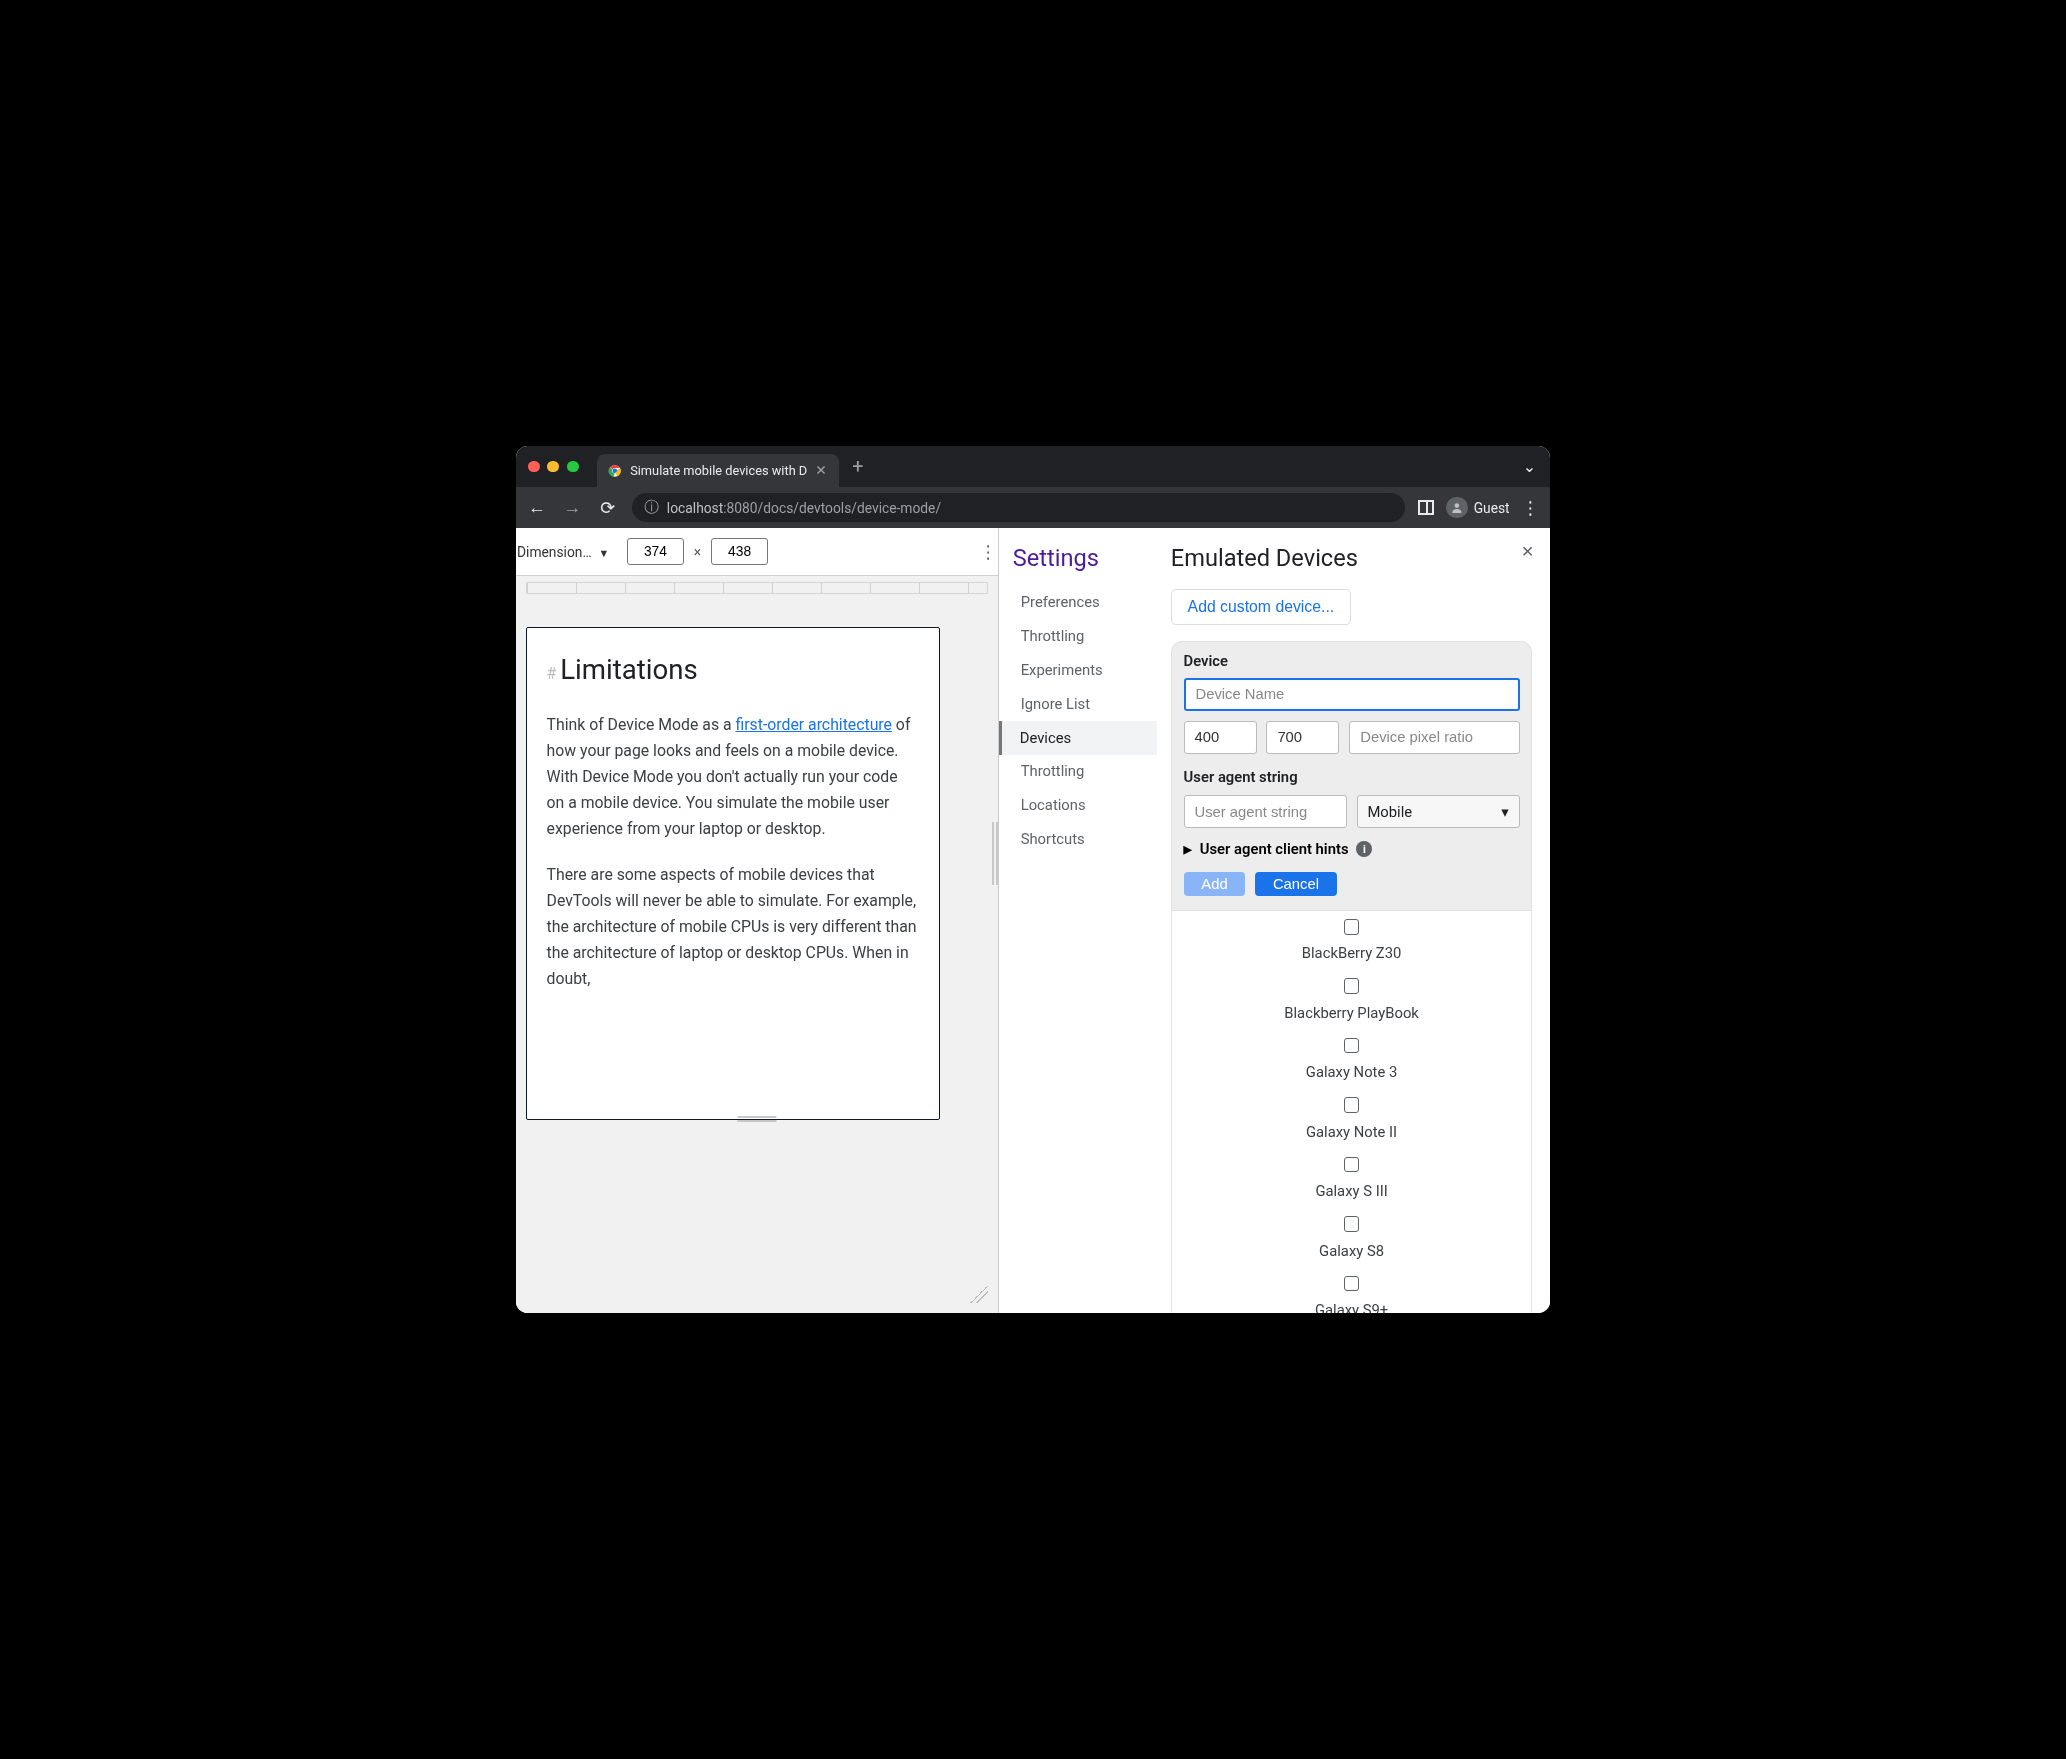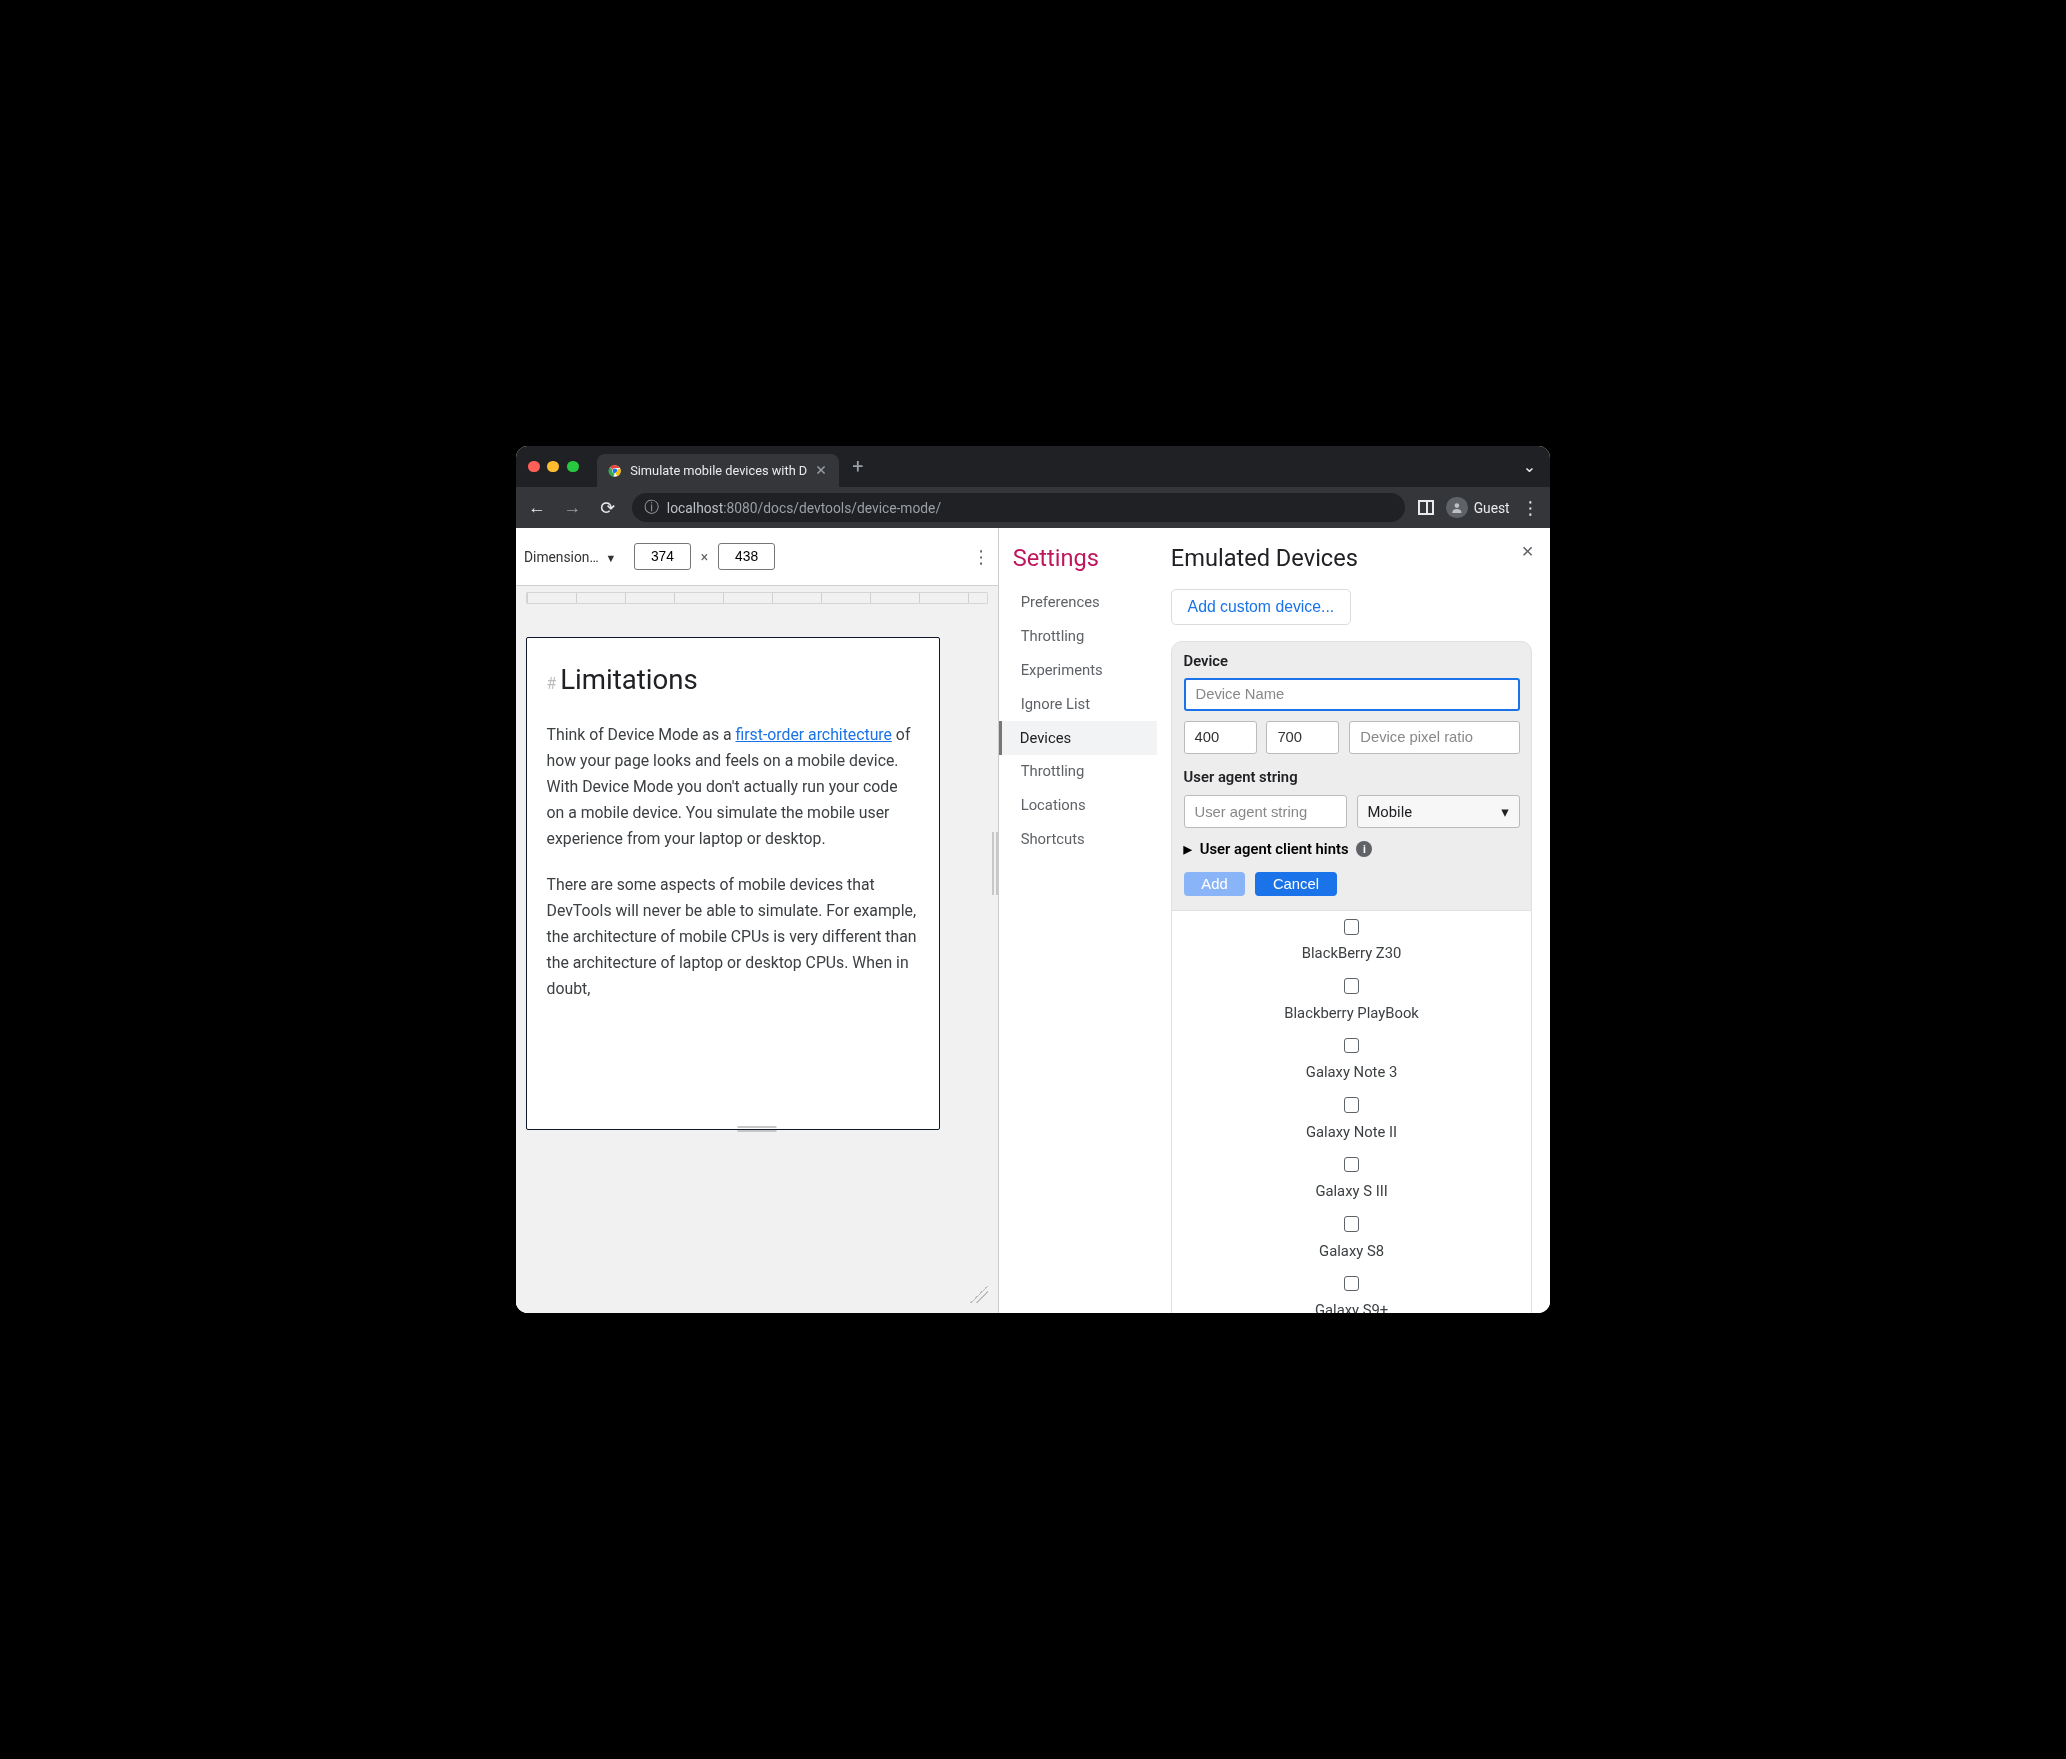--- a/index.html
+++ b/index.html
@@ -77,23 +77,23 @@
   .devtools-ico::after{content:"";position:absolute;right:-2px;top:-2px;bottom:-2px;width:5.9px;border-left:2px solid #e8eaed;}
   .menu-dots { font-size:17.7px; letter-spacing:1px; cursor:pointer; }
 
   
   .main { flex:1; display:flex; min-height:0; }
   .left-pane { width: 483px; border-right:1px solid #cdcdcd; display:flex; flex-direction:column; background:#fff; }
   .right-pane { flex:1; display:flex; background:#fff; }
 
   
   .device-toolbar {
-    height:58px;
+    height:48px;
     display:flex; align-items:center; gap:9.9px;
-    padding: 0 8px;
+    padding: 0 1px;
     border-bottom:1px solid #d0d0d0;
     font-size:13.8px;
     color:#333;
     background:#fff;
   }
   .dim-label { min-width:100px; overflow:hidden; text-overflow:ellipsis; white-space:nowrap; }
   .dim-caret { font-size:10.8px; }
   .dim-input {
     width:57px; height:27.6px; border:1px solid #767676; border-radius:3px;
     text-align:center; font-size:13.8px;
@@ -124,21 +124,21 @@
   .resize-grip {
     position:absolute; right:9.9px; bottom:9.9px;
     width:17.7px; height:17.7px;
     background: linear-gradient(135deg, transparent 50%, #bdbdbd 50%, #bdbdbd 55%, transparent 55%, transparent 65%, #bdbdbd 65%, #bdbdbd 70%, transparent 70%);
   }
   .drag-bars { position:absolute; left:50%; bottom:5.9px; transform:translateX(-50%); width:39px; height:5.9px; background:repeating-linear-gradient(0deg,#c7c7c7,#c7c7c7 2px,transparent 2px,transparent 3.9px);}
   .vbar { position:absolute; right:0; top:246px; height:63px; width:5.9px; background:repeating-linear-gradient(90deg,#c7c7c7,#c7c7c7 2px,transparent 2px,transparent 3.9px);}
 
   
   .settings-side { width:158px; padding:15.8px 0 0 13.8px; }
-  .settings-title { font-size:23.6px; font-weight:400; color:#be185d; margin-bottom:13.8px; }
+  .settings-title { font-size:23.6px; font-weight:400; color:#4c1d95; margin-bottom:13.8px; }
   .settings-item { font-size:14.8px; color:#5f6368; padding:7.9px 7.9px; cursor:pointer; }
   .settings-item.active { color:#202124; background:#f1f3f4; border-left:3.9px solid #777; margin-left:-13.8px; padding-left:17.7px;}
   .settings-content { flex:1; padding:15.8px 17.7px 0 13.8px; position:relative; }
   .close-x { position:absolute; top:13.8px; right:15.8px; color:#5f6368; font-size:15.8px; cursor:pointer; }
   .content-title { font-size:23.6px; color:#202124; margin-bottom:17.7px; font-weight:400; }
   .link-btn {
     display:inline-block;
     border:1px solid #dadce0;
     border-radius:4.9px;
     padding:7.9px 15.8px;

